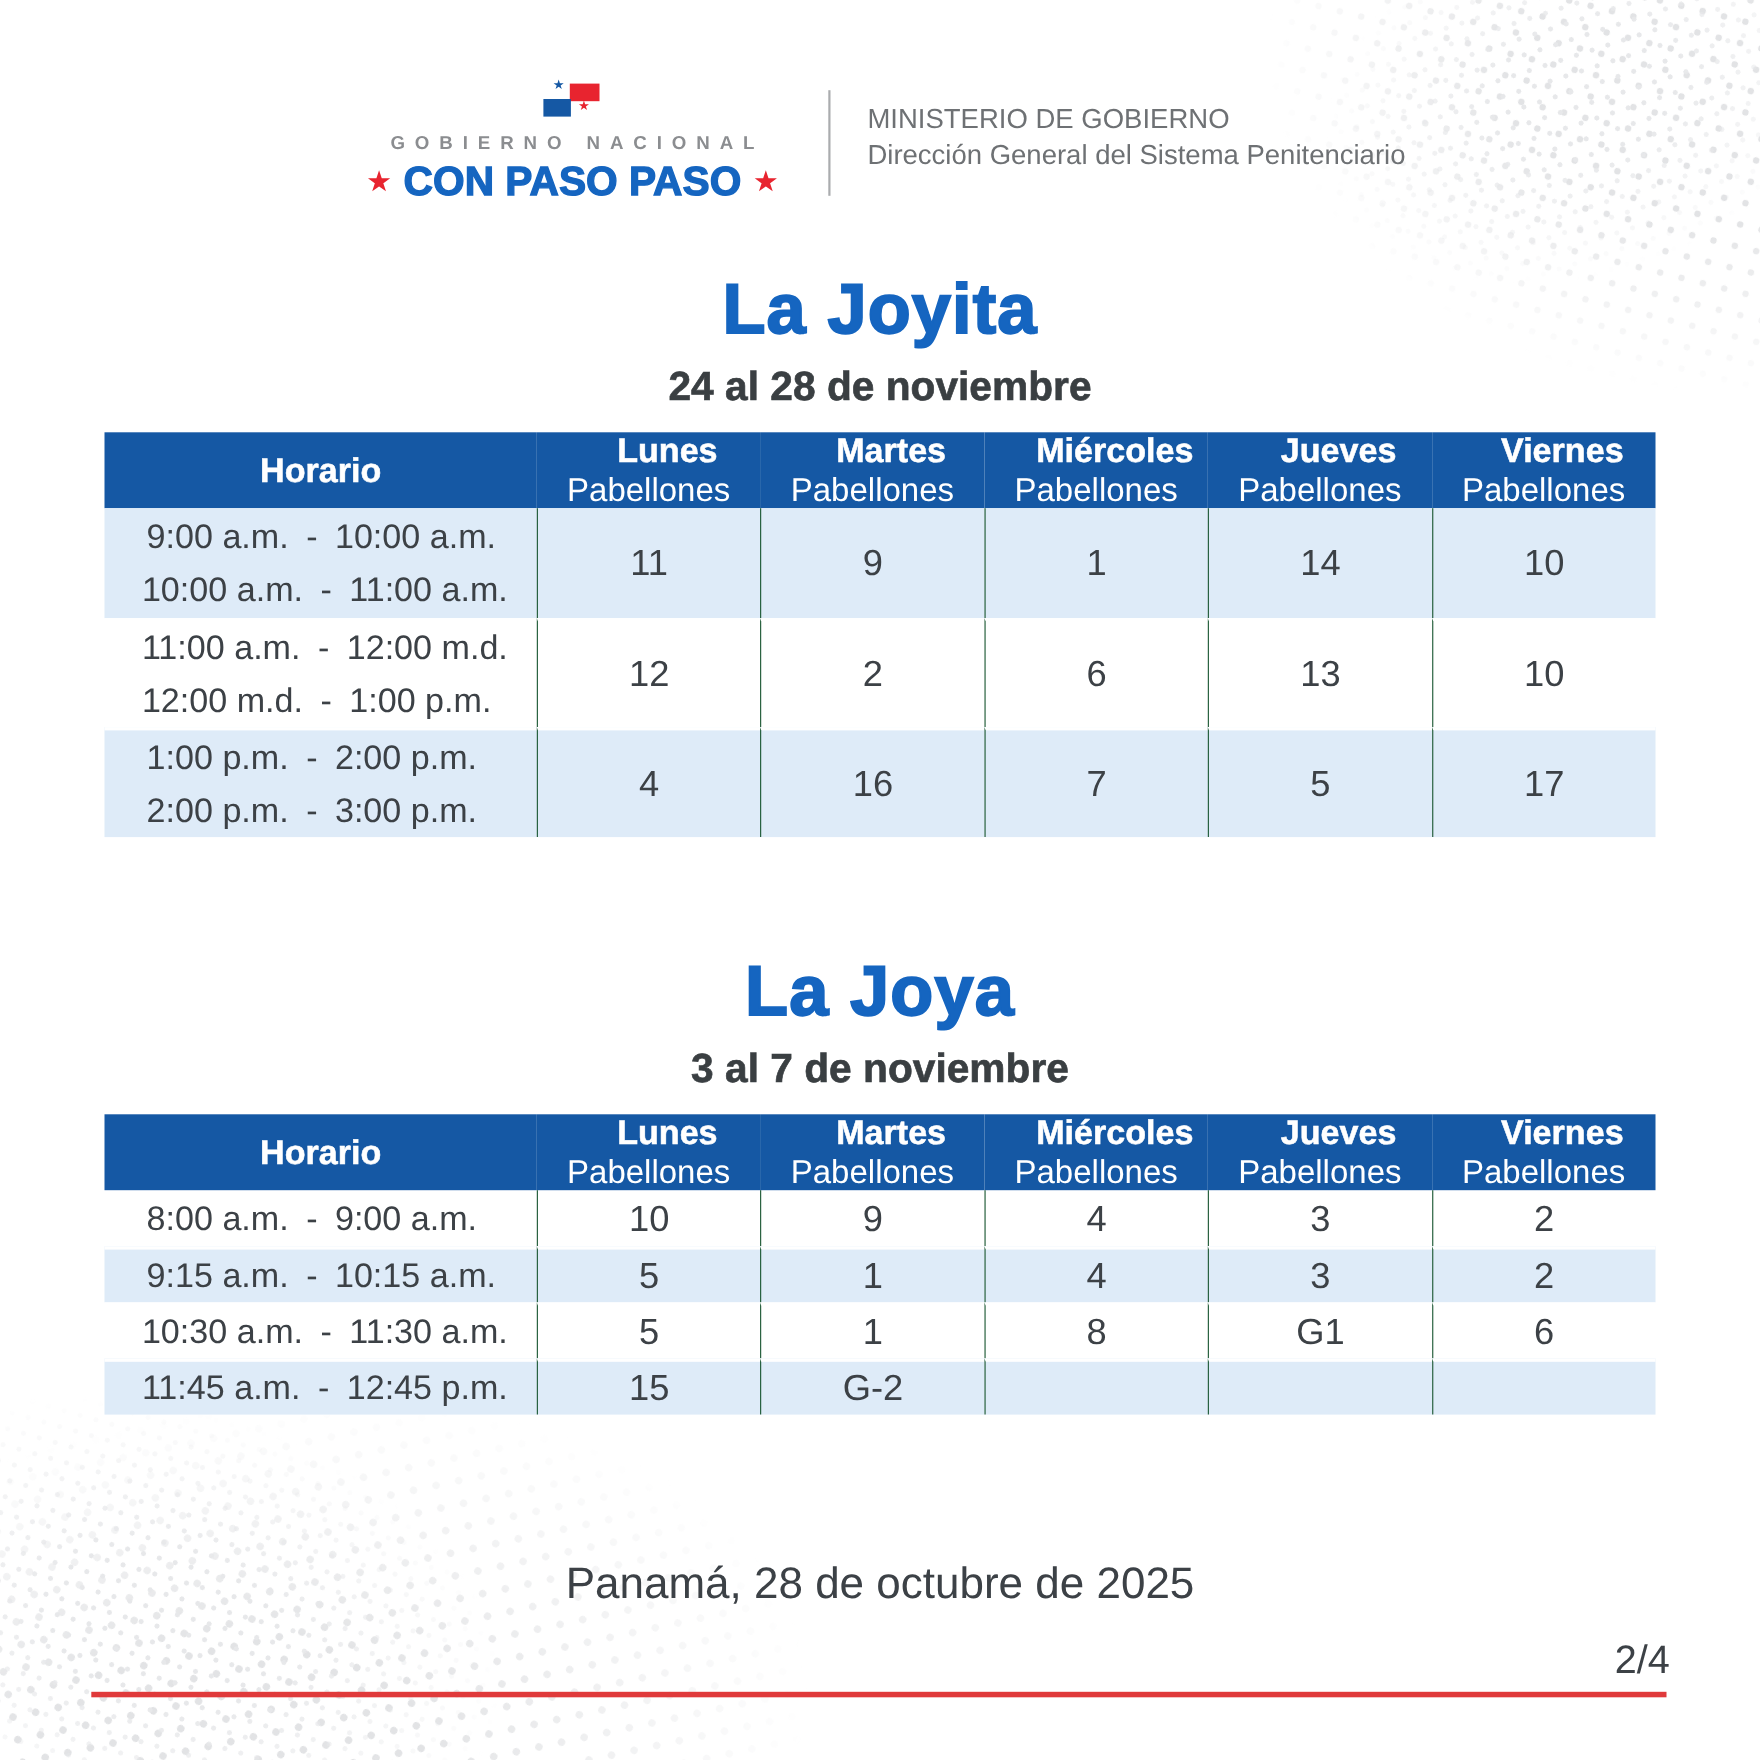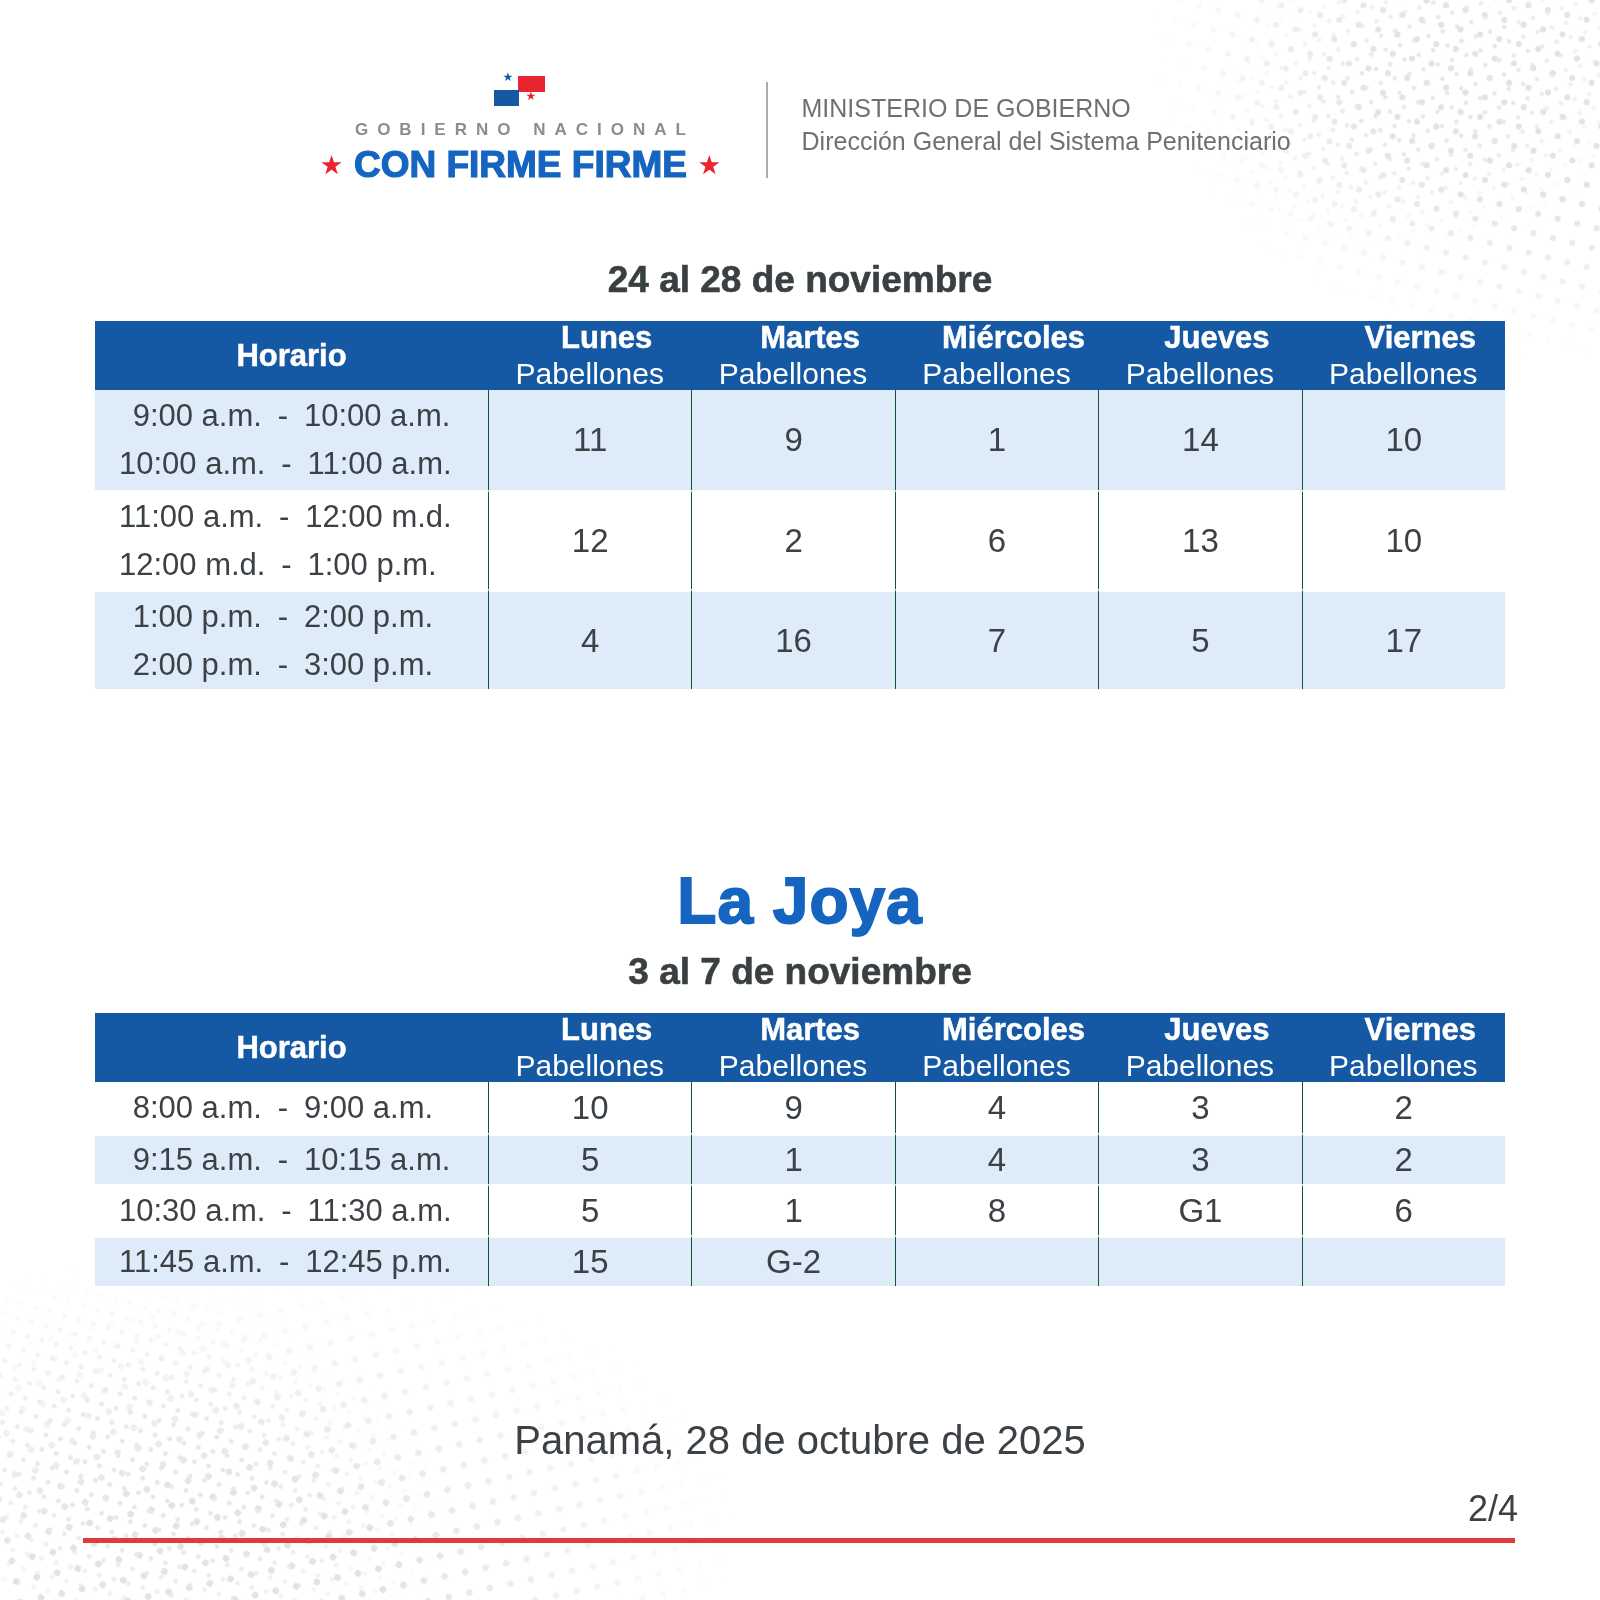--- a/index.html
+++ b/index.html
@@ -94,21 +94,21 @@
 
   .cell {
     height:var(--rowH); display:flex; align-items:center; justify-content:center;
     font-size:33px; color:var(--ink);
     border-left:1px solid #14532d; border-top:3px solid #ffffff; box-sizing:border-box;
   }
   .cell.c0 { border-left:none; }
   .cell.r0 { border-top:none; }
   .cell.shaded { background:var(--rowblue); }
 
-  .times { width:100%; padding:0 24px; box-sizing:border-box;
+  .times { width:100%; padding:0 34px; box-sizing:border-box;
     display:flex; flex-direction:column; justify-content:flex-start; gap:12px; }
   .time-line { display:grid; grid-template-columns:1fr 42px 1.12fr; font-size:31px; color:var(--ink); }
   .t-start { text-align:right; white-space:nowrap; }
   .t-dash  { text-align:center; }
   .t-end   { text-align:left; white-space:nowrap; }
 
   
   .footer-date {
     position:absolute; top:1418px; left:0; width:1600px; text-align:center;
     font-size:40px; color:var(--ink);
@@ -131,31 +131,32 @@
 
   <header class="brand">
     <div class="brand-left">
       <div class="flag">
         <span class="flag-star-blue">★</span>
         <span class="flag-rect-red"></span>
         <span class="flag-rect-blue"></span>
         <span class="flag-star-red">★</span>
       </div>
       <div class="brand-line1">GOBIERNO NACIONAL</div>
-      <div class="brand-line2"><span class="star">★</span><span>CON FIRME FIRME</span><span class="star">★</span></div>
+      <div class="brand-line2"><span class="star">★</span><span>CON PASO PASO</span><span class="star">★</span></div>
     </div>
     <div class="brand-divider"></div>
     <div class="brand-right">
       <div>MINISTERIO DE GOBIERNO</div>
       <div>Dirección General del Sistema Penitenciario</div>
     </div>
   </header>
 
   <div id="tables">
       <section class="sched" id="sched-0">
+        <div class="sched-title">La Joyita</div>
         <div class="sched-sub">24 al 28 de noviembre</div>
         <div class="tbl">
           <div class="th">
             <span class="horario">Horario</span>
           </div>
           <div class="th">
             <span class="day">Lunes</span>
             <span class="sub">Pabellones</span>
           </div>
           <div class="th">

